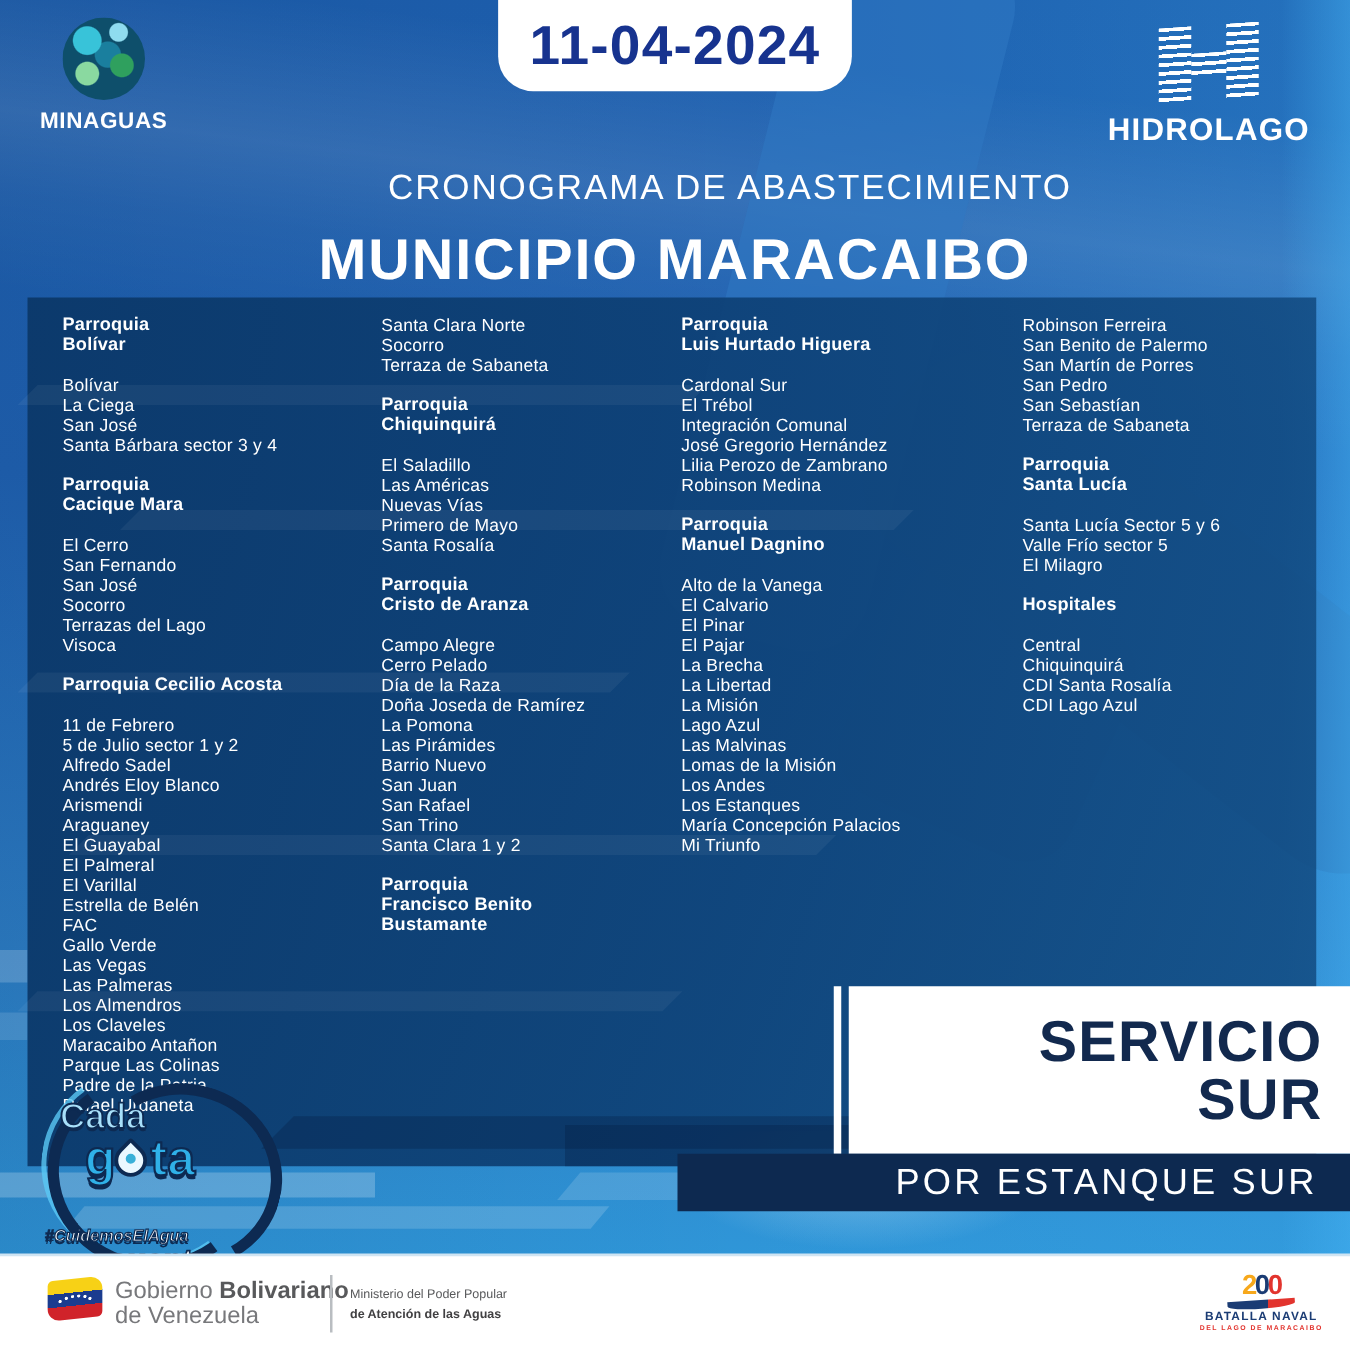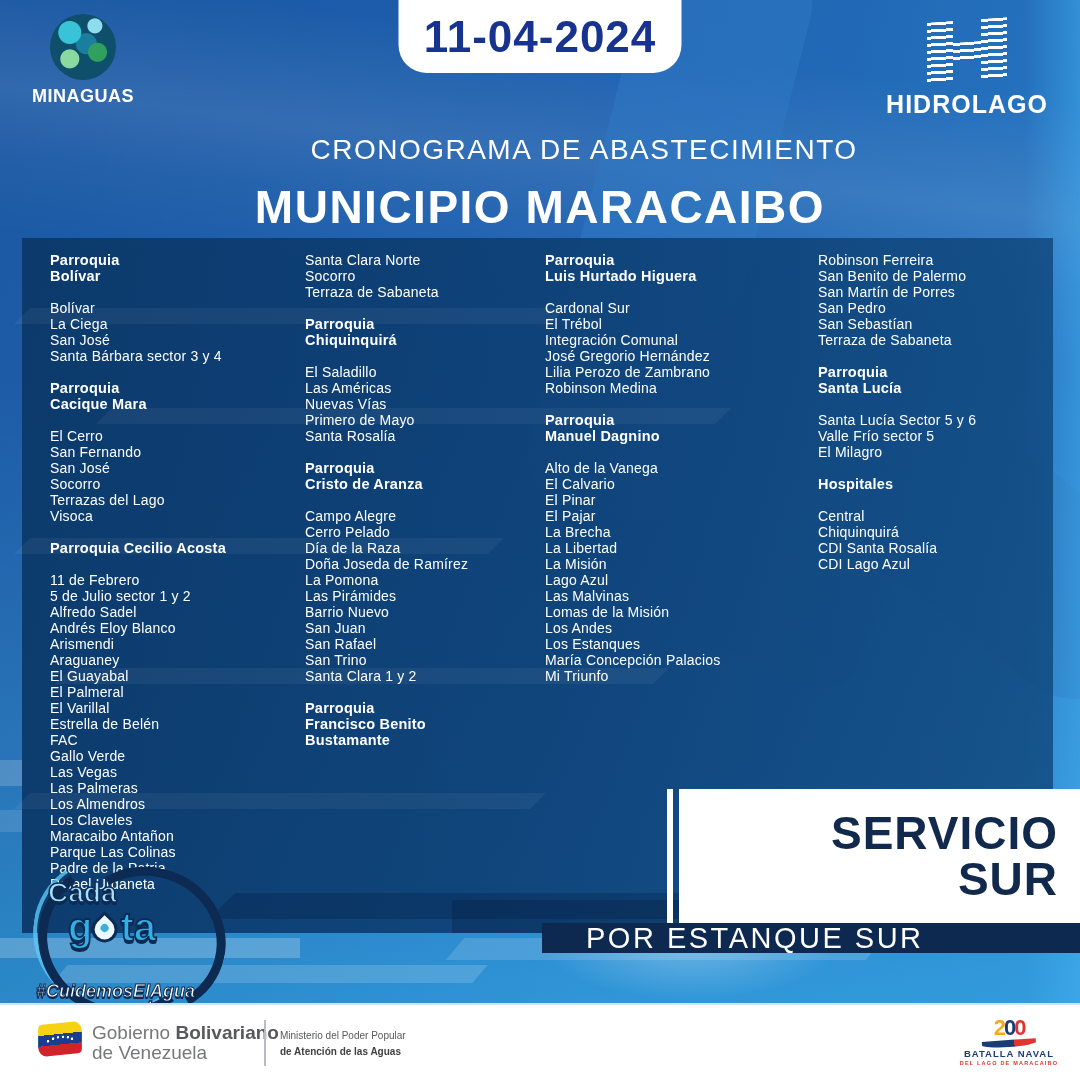--- a/index.html
+++ b/index.html
@@ -52,39 +52,39 @@
   .h-mid{position:absolute;left:26px;top:22px;width:28px;height:20px;background:repeating-linear-gradient(180deg,#fff 0 3px,transparent 3px 7px);}
   .hidrolago-label{margin-top:8px;color:#fff;font-weight:800;font-size:25px;letter-spacing:1px;}
   .title-1{position:absolute;left:0;top:134px;width:100%;text-align:center;color:#fff;font-size:28px;font-weight:400;letter-spacing:1.5px;padding-left:44px;}
   .title-2{position:absolute;left:0;top:180px;width:100%;text-align:center;color:#fff;font-size:46px;font-weight:800;letter-spacing:1.5px;}
   
   .serv-accent{position:absolute;left:667px;top:789px;width:6px;height:134px;background:#fff;}
   .serv-box{position:absolute;left:679px;top:789px;width:401px;height:134px;background:#fff;
     display:flex;flex-direction:column;justify-content:center;align-items:flex-end;padding-right:22px;box-sizing:border-box;}
   .serv-line1{font-size:46px;line-height:46px;font-weight:800;color:#12294e;letter-spacing:1px;}
   .serv-line2{font-size:46px;line-height:46px;font-weight:800;color:#12294e;letter-spacing:1px;}
-  .estanque-bar{position:absolute;left:542px;top:923px;width:538px;height:30px;background:#0d2950;
-    display:flex;align-items:center;justify-content:flex-start;padding-right:26px;box-sizing:border-box;padding-left:44px;}
+  .estanque-bar{position:absolute;left:542px;top:923px;width:538px;height:46px;background:#0d2950;
+    display:flex;align-items:center;justify-content:flex-end;padding-right:26px;box-sizing:border-box;}
   .estanque-bar span{color:#fff;font-size:29px;font-weight:400;letter-spacing:2.5px;}
   
   .gota-badge{position:absolute;left:30px;top:873px;width:215px;height:132px;}
   .arc{position:absolute;border-radius:50%;border:9px solid transparent;}
   .arc1{width:140px;height:130px;left:38px;top:-6px;border-top-color:#0d2a52;border-right-color:#0d2a52;transform:rotate(14deg);}
   .arc2{width:150px;height:140px;left:8px;top:-14px;border-bottom-color:#0d2a52;border-left-color:#0d2a52;transform:rotate(8deg);}
   .arc3{width:160px;height:150px;left:3px;top:-19px;border-bottom-color:rgba(90,200,245,0.8);border-left-color:rgba(90,200,245,0.8);border-width:4px;transform:rotate(8deg);}
   .gb-cada{position:absolute;left:18px;top:4px;font-size:28px;font-weight:800;color:#a8e0fa;
     -webkit-text-stroke:1.5px #0d2a52;text-shadow:0 3px 0 #0d2a52;}
   .gb-gota{position:absolute;left:38px;top:32px;font-size:40px;font-weight:800;color:#2fb1e8;
     -webkit-text-stroke:1.8px #0d2a52;text-shadow:0 3px 0 #0d2a52;}
   .drop{display:inline-block;width:20px;height:20px;margin:0 1px;background:#eaf8ff;border:3px solid #0d2a52;
     border-radius:2px 50% 50% 50%;transform:rotate(45deg) translateY(2px);position:relative;}
   .drop::after{content:"";position:absolute;left:5px;top:5px;width:8px;height:8px;border-radius:50%;background:#39b0d8;}
   .gb-cuenta{position:absolute;left:58px;top:78px;font-size:25px;font-weight:800;color:#fff;
     -webkit-text-stroke:1.4px #0d2a52;text-shadow:0 3px 0 #0d2a52;margin-top:44px;}
-  .gb-hash{position:absolute;left:6px;top:108px;font-size:18px;font-style:italic;color:#fff;font-weight:600;
+  .gb-hash{position:absolute;left:6px;top:108px;font-size:13px;font-style:italic;color:#fff;font-weight:600;
     -webkit-text-stroke:1px #0d2a52;text-shadow:0 2px 0 #0d2a52;}
   .gb-hash b{font-weight:800;}
   
   .footer{position:absolute;left:0;top:1003px;width:100%;height:77px;background:#fff;border-top:2px solid #cfe4f2;}
   .flag{position:absolute;left:38px;top:18px;width:44px;height:32px;border-radius:4px 10px 4px 10px;
     transform:rotate(-6deg) skewX(-6deg);overflow:hidden;
     background:linear-gradient(180deg,#f7d116 0 34%,#1b3c8f 34% 67%,#d0232a 67% 100%);}
   .flag::after{content:"";position:absolute;left:8px;top:13px;width:28px;height:6px;
     background-image:radial-gradient(circle at 2px 4px,#fff 1px,transparent 1.6px),
       radial-gradient(circle at 7px 2px,#fff 1px,transparent 1.6px),

